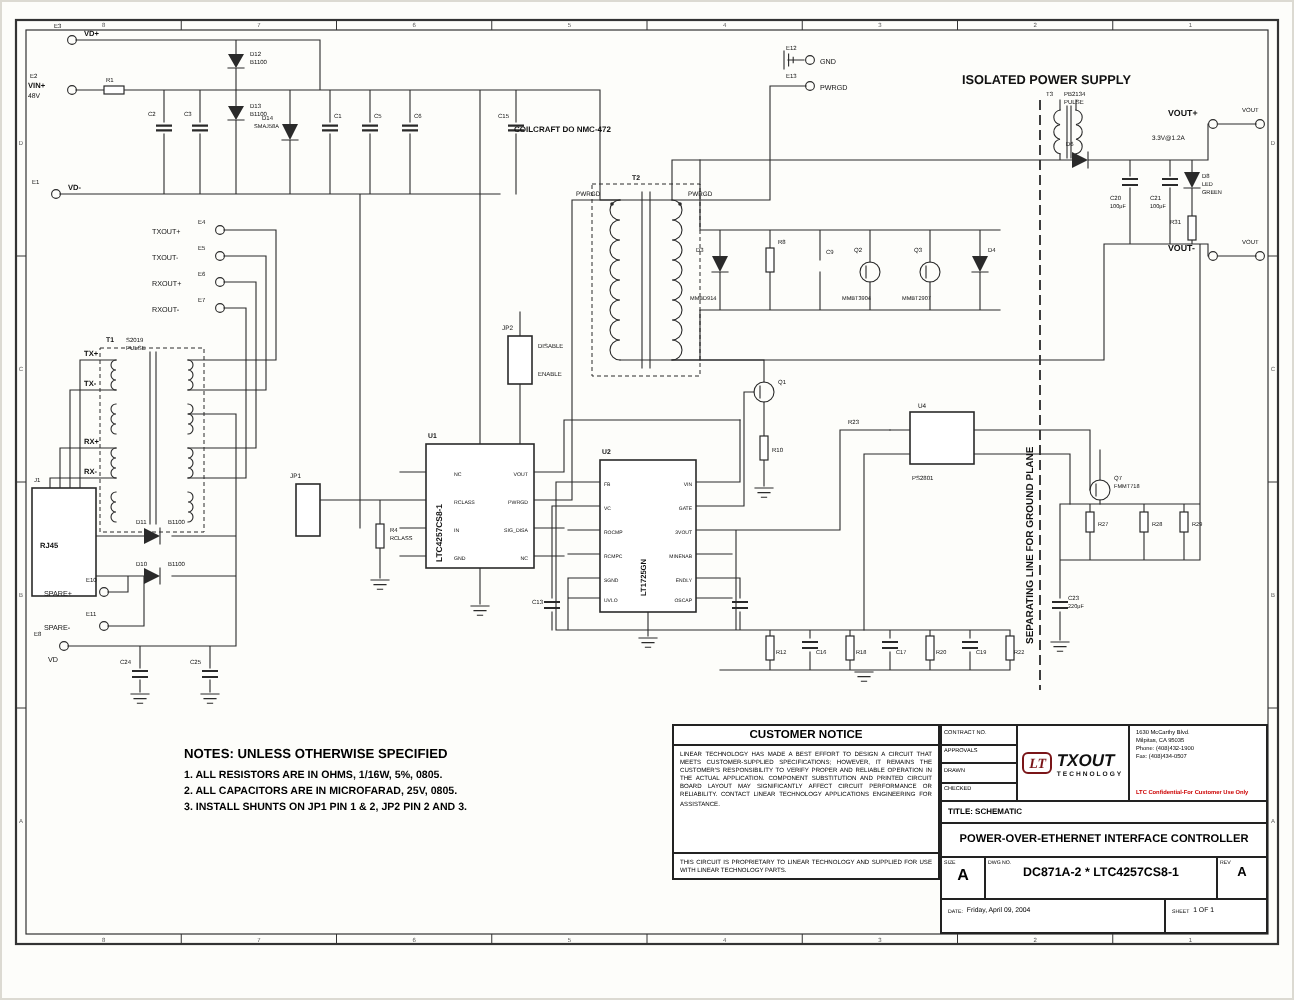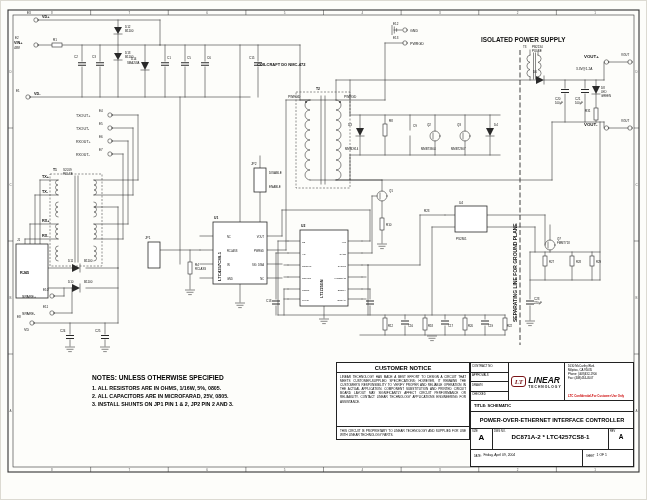--- a/index.html
+++ b/index.html
@@ -373,21 +373,21 @@
   <div class="tb-r1">
     <div class="tb-appr">
         <div class="appr-cell">CONTRACT NO.</div>
         <div class="appr-cell">APPROVALS</div>
         <div class="appr-cell">DRAWN</div>
         <div class="appr-cell">CHECKED</div>
       </div>
     <div class="tb-logo">
       <div class="lt-badge">LT</div>
       <div class="lt-words">
-        <div class="lt-linear">LINEAR</div>
+        <div class="lt-linear">TXOUT</div>
         <div class="lt-tech">TECHNOLOGY</div>
       </div>
     </div>
     <div class="tb-addr">
       <div>
           <div class="addr-line">1630 McCarthy Blvd.</div>
           <div class="addr-line">Milpitas, CA 95035</div>
           <div class="addr-line">Phone: (408)432-1900</div>
           <div class="addr-line">Fax: (408)434-0507</div>
         </div>

